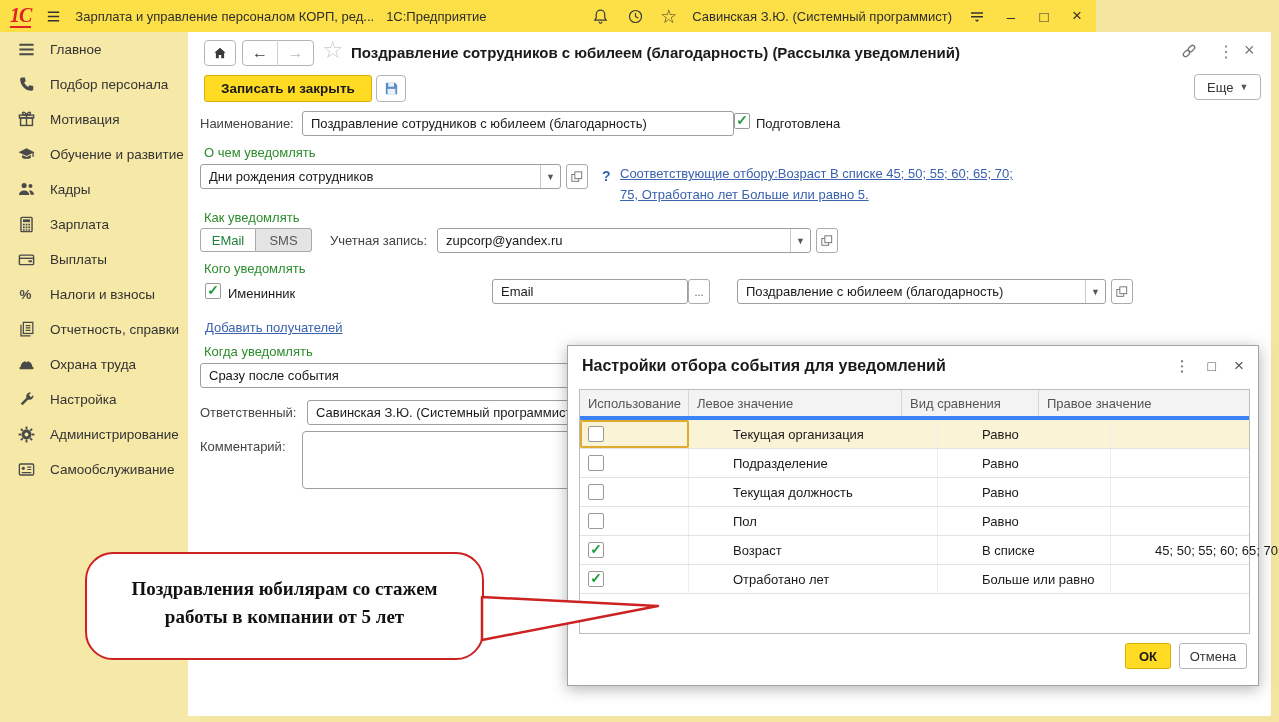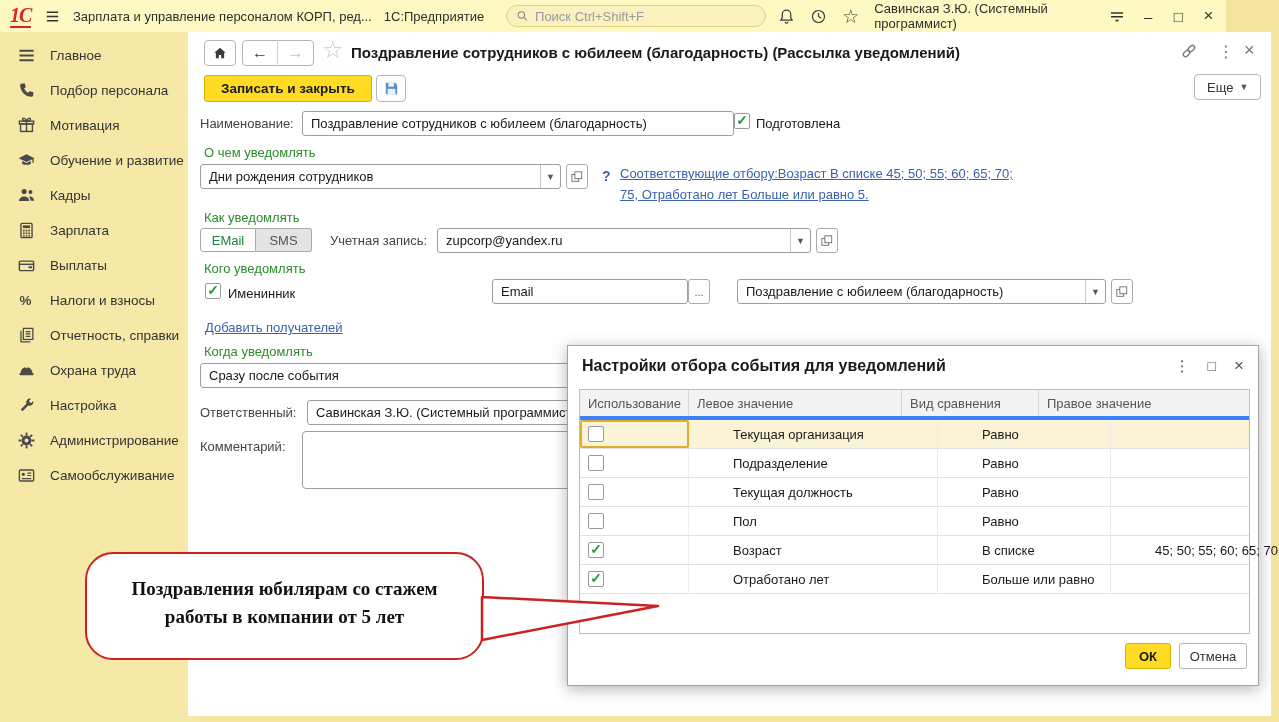--- a/index.html
+++ b/index.html
@@ -1,37 +1,37 @@
 <!DOCTYPE html>
 <html><head>
 <meta charset="utf-8">
 <style>
   * { margin:0; padding:0; box-sizing:border-box; }
   html,body { width:1279px; height:722px; }
   body { font-family:"Liberation Sans", sans-serif; font-size:13px; color:#1a1a1a; }
   .app { position:relative; width:1279px; height:722px; background:#F3E4A0; overflow:hidden; }
 
   
-  .topbar { position:absolute; left:0; top:0; width:1226px; height:32px; background:#fef9c3;
+  .topbar { position:absolute; left:0; top:0; width:1096px; height:32px; background:#fde047;
             display:flex; align-items:center; padding:0 10px; gap:12px; color:#2e2e2e; }
   .logo { font-family:"Liberation Serif", serif; font-style:italic; font-weight:bold; font-size:20px;
           color:#E01F26; letter-spacing:-1px; border-bottom:2px solid #E01F26; line-height:1; padding-bottom:1px; }
   .tb-icon { display:inline-flex; align-items:center; justify-content:center; width:20px; height:20px; color:#3a3a3a; }
   .tb-title { white-space:nowrap; }
   .search { width:292px; height:22px; margin-left:10px; background:#FAF1BE; border:1px solid #E6D184;
             border-radius:11px; display:flex; align-items:center; padding:0 9px; gap:6px; }
   .search input { border:none; outline:none; background:transparent; width:100%; font-size:13px; color:#555;
                   font-family:"Liberation Sans", sans-serif; }
   .search input::placeholder { color:#9a9a9a; }
   .tb-right { margin-left:auto; display:flex; align-items:center; gap:15px; }
   .glyph { font-size:16px; color:#3a3a3a; line-height:1; }
   .win-btn { font-size:15px; color:#333; width:18px; text-align:center; cursor:pointer; }
 
   
-  .sidebar { position:absolute; left:0; top:32px; width:200px; height:690px; background:#F6E8A6; padding-top:6px; }
+  .sidebar { position:absolute; left:0; top:32px; width:200px; height:690px; background:#F6E8A6; }
   .side-item { display:flex; align-items:center; height:35px; padding-left:17px; gap:14px;
                font-size:13.5px; color:#333; cursor:pointer; }
   .side-item svg { width:19px; height:19px; flex:none; color:#4a4a4a; }
 
   
   .main { position:absolute; left:188px; top:32px; width:1083px; height:684px; background:#fff; }
   .abs { position:absolute; }
   .btn { background:#fff; border:1px solid #B5B5B5; border-radius:4px; display:inline-flex;
          align-items:center; justify-content:center; cursor:pointer; }
   .navgrp { display:flex; }
@@ -107,27 +107,20 @@
 
   <div class="topbar">
     <span class="logo">1С</span>
     <span class="tb-icon">
       <svg viewBox="0 0 24 24" width="17" height="17">
           <path d="M4 6h16M4 12h16M4 18h16" stroke="#333" stroke-width="2.2" fill="none"></path>
         </svg>
     </span>
     <span class="tb-title">Зарплата и управление персоналом КОРП, ред...</span>
     <span class="tb-title">1С:Предприятие</span>
-    <div class="search">
-      <svg viewBox="0 0 24 24" width="14" height="14">
-          <circle cx="10" cy="10" r="6" fill="none" stroke="#8a8a8a" stroke-width="2"></circle>
-          <path d="M14.5 14.5 L20 20" stroke="#8a8a8a" stroke-width="2"></path>
-        </svg>
-      <input placeholder="Поиск Ctrl+Shift+F" style="">
-    </div>
     <div class="tb-right">
       <span class="tb-icon">
         <svg viewBox="0 0 24 24" width="17" height="17">
             <path d="M12 3a6 6 0 0 0-6 6v5l-2 3h16l-2-3V9a6 6 0 0 0-6-6z" fill="none" stroke="#3a3a3a" stroke-width="1.7"></path>
             <path d="M10 19.5a2 2 0 0 0 4 0" fill="none" stroke="#3a3a3a" stroke-width="1.7"></path>
           </svg>
       </span>
       <span class="tb-icon">
         <svg viewBox="0 0 24 24" width="17" height="17">
             <circle cx="12" cy="12" r="8.5" fill="none" stroke="#3a3a3a" stroke-width="1.7"></circle>

